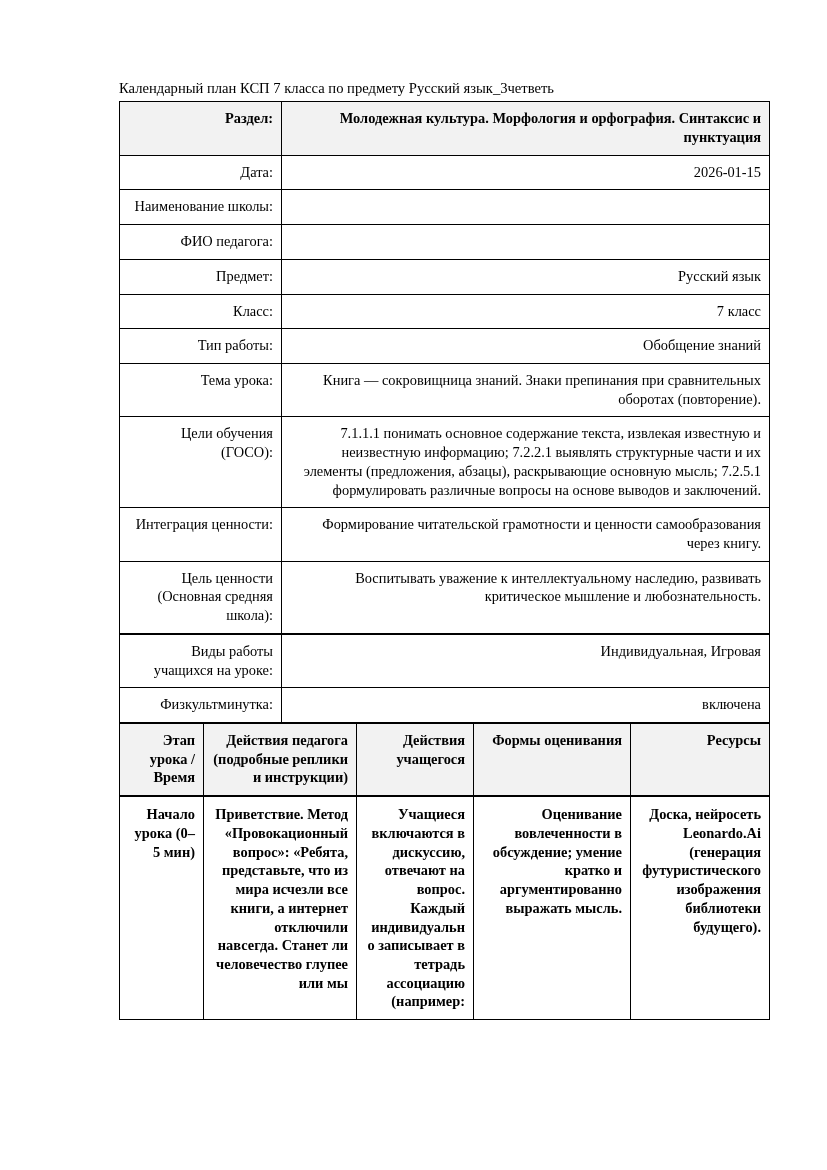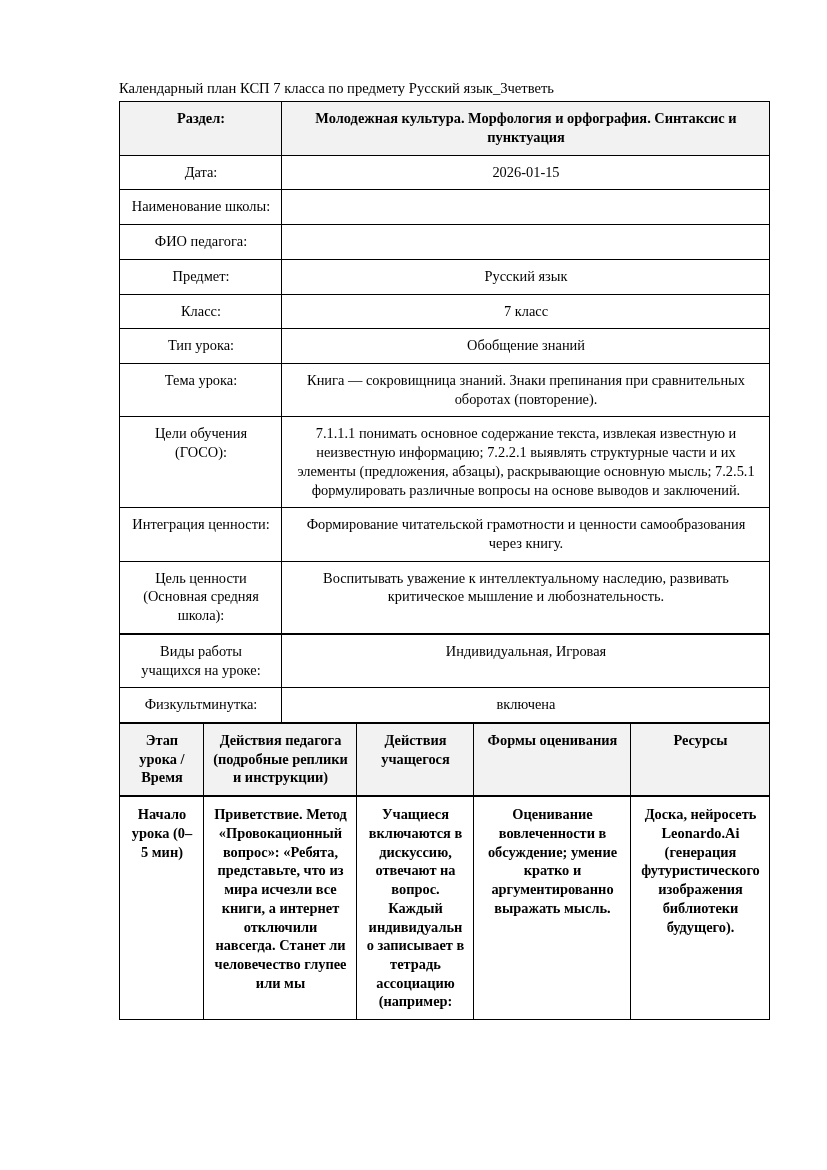--- a/index.html
+++ b/index.html
@@ -43,21 +43,21 @@
     width: 650px;
     margin: 0;
   }
 
   table.kt td, table.kt th {
     border: 1px solid #000000;
     vertical-align: top;
     padding: 7px 8px 8px 9px;
     font-size: 14.4px;
     line-height: 1.30;
-    text-align: center;
+    text-align: right;
     font-weight: normal;
     word-wrap: break-word;
     overflow-wrap: break-word;
   }
 
   
   .t1 col.c1 { width: 162px; }
   .t1 col.c2 { width: 488px; }
 
   .t1 tr.shaded td {
@@ -137,21 +137,21 @@
         <td class="lbl">Предмет:</td>
         <td class="val">Русский язык</td>
       </tr>
 
       <tr>
         <td class="lbl">Класс:</td>
         <td class="val">7 класс</td>
       </tr>
 
       <tr>
-        <td class="lbl">Тип урока:</td>
+        <td class="lbl">Тип работы:</td>
         <td class="val">Обобщение знаний</td>
       </tr>
 
       <tr>
         <td class="lbl">Тема урока:</td>
         <td class="val">Книга — сокровищница знаний. Знаки препинания при сравнительных оборотах (повторение).</td>
       </tr>
 
       <tr>
         <td class="lbl">Цели обучения (ГОСО):</td>

